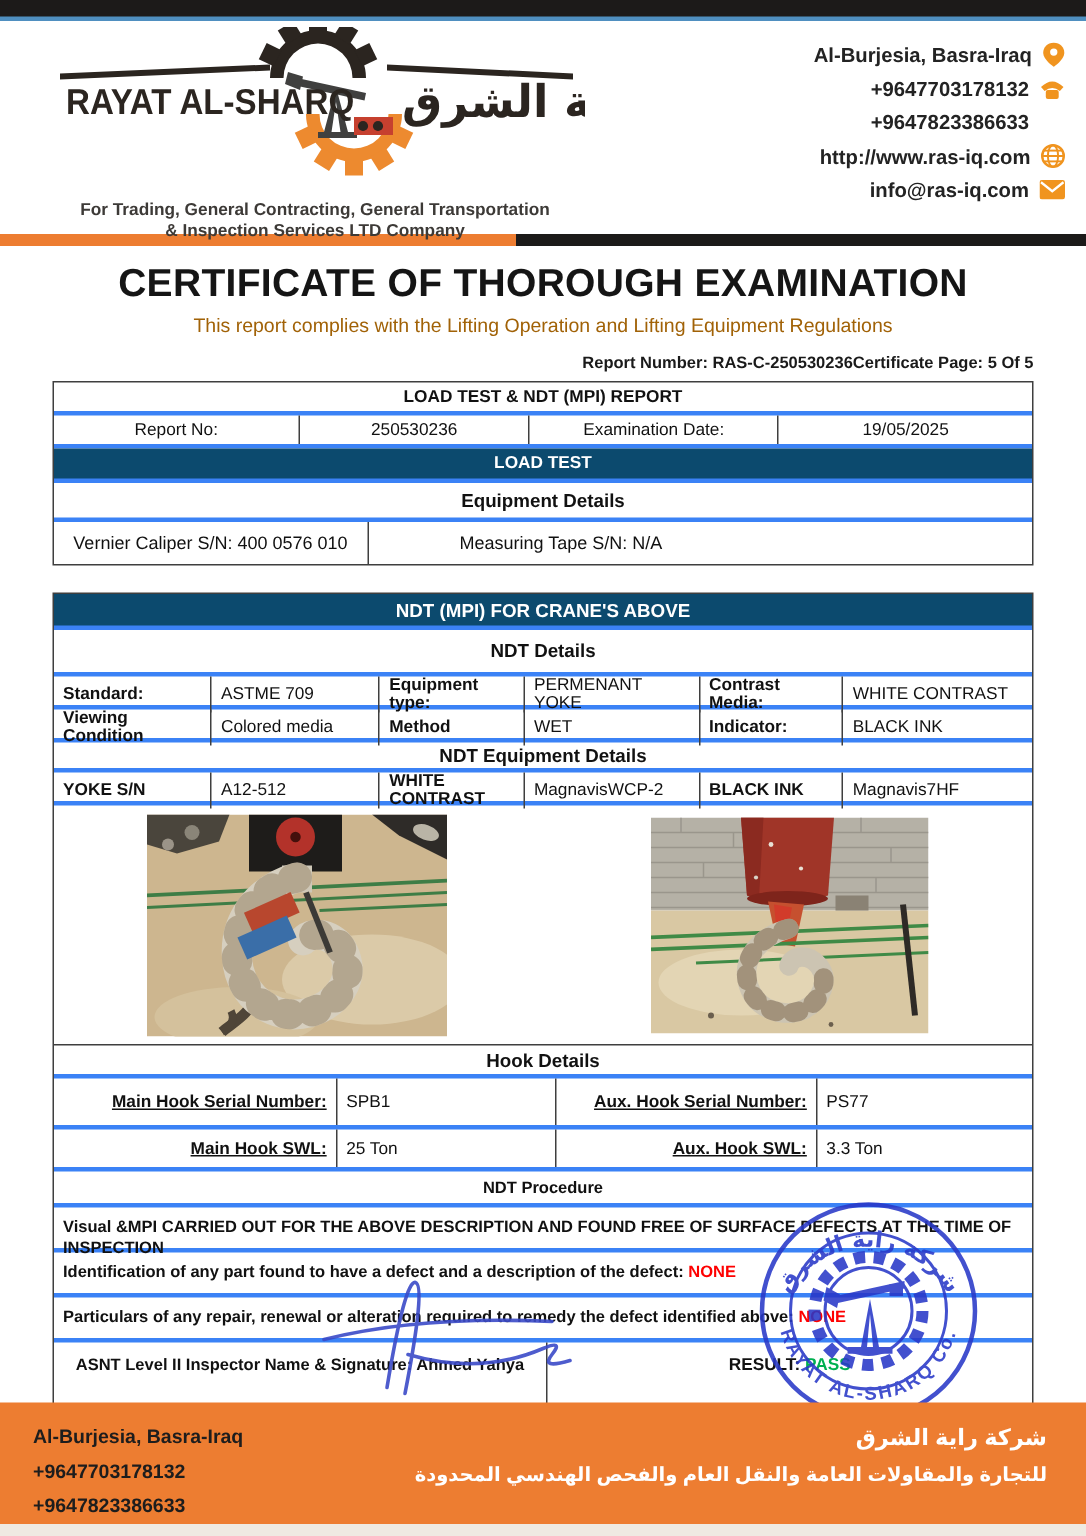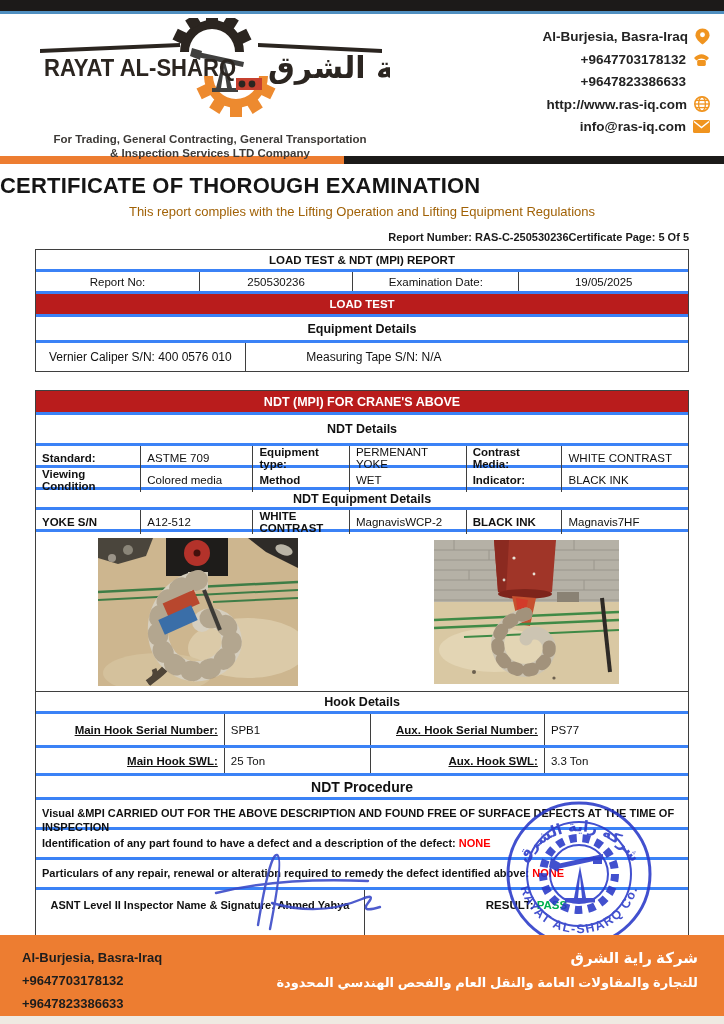--- a/index.html
+++ b/index.html
@@ -19,36 +19,36 @@
   .c-row { display:flex; align-items:center; justify-content:flex-end; gap:7px;
            font-size:13.5px; font-weight:bold; color:#232323; }
   .c-row svg { flex:0 0 auto; }
 
   
   .divider { height:8px; display:flex; }
   .divider .d-orange { width:47.5%; background:#ED7D31; }
   .divider .d-black { width:52.5%; background:#1c1a19; }
 
   
-  .title { margin-top:9px; font-size:22px; font-weight:bold; color:#151515; letter-spacing:.2px; }
+  .title { text-align:center; margin-top:9px; font-size:26px; font-weight:bold; color:#151515; letter-spacing:.2px; }
   .subtitle { text-align:center; margin-top:5px; font-size:13px; color:#a16207; }
   .meta { display:flex; justify-content:flex-end; margin:12px 35px 6px 35px;
           font-size:11px; font-weight:bold; color:#1a1a1a; }
 
   
   .tbl { margin:0 35px; border:1px solid #3f3f3f; }
   .trow { display:grid; border-bottom:3px solid #3b82f6; align-items:stretch; }
   .trow:last-child { border-bottom:none; }
   .cell { display:flex; align-items:center; font-size:11.5px; padding:0 6px; min-width:0; }
   .cell + .cell { border-left:1px solid #3f3f3f; }
   .cell.b { font-weight:bold; }
   .cell.center { justify-content:center; text-align:center; }
   .full { grid-template-columns:1fr; }
   .hdr-white { height:22px; font-weight:bold; font-size:12.5px; }
-  .hdr-orange { background:#b91c1c; color:#fff; }
+  .hdr-orange { background:#0c4a6e; color:#fff; }
   .g4 { grid-template-columns:25% 23.5% 25.5% auto; }
   .g3e { grid-template-columns:32% 39.5% auto; }
   .g6 { grid-template-columns:16% 17.2% 14.8% 17.9% 14.7% auto; }
   .g4h { grid-template-columns:28.8% 22.4% 26.7% auto; }
   .g2 { grid-template-columns:50.3% auto; }
   .u { text-decoration:underline; }
   .right { justify-content:flex-end; text-align:right; }
   .gap { height:18px; }
   .red { color:#FE0000; font-weight:bold; }
   .green { color:#00B050; font-weight:bold; }
@@ -313,21 +313,21 @@
       <div class="cell">PS77</div>
     </div>
     <div class="trow g4h" style="height:28px">
       <div class="cell b u right">Main Hook SWL:</div>
       <div class="cell">25 Ton</div>
       <div class="cell b u right">Aux. Hook SWL:</div>
       <div class="cell">3.3 Ton</div>
     </div>
 
     <div class="trow full" style="height:24px">
-      <div class="cell b center" style="font-size:14px">NDT Procedure</div>
+      <div class="cell b center" style="font-size:11px">NDT Procedure</div>
     </div>
     <div class="trow full" style="height:30px">
       <div class="cell b proc-cell">Visual &amp;MPI CARRIED OUT FOR THE ABOVE DESCRIPTION AND FOUND FREE OF SURFACE DEFECTS AT THE TIME OF INSPECTION</div>
     </div>
     <div class="trow full" style="height:30px">
       <div class="cell b proc-cell">
         <span>Identification of any part found to have a defect and a description of the defect:</span>&nbsp;
         <span class="red">NONE</span>
       </div>
     </div>

